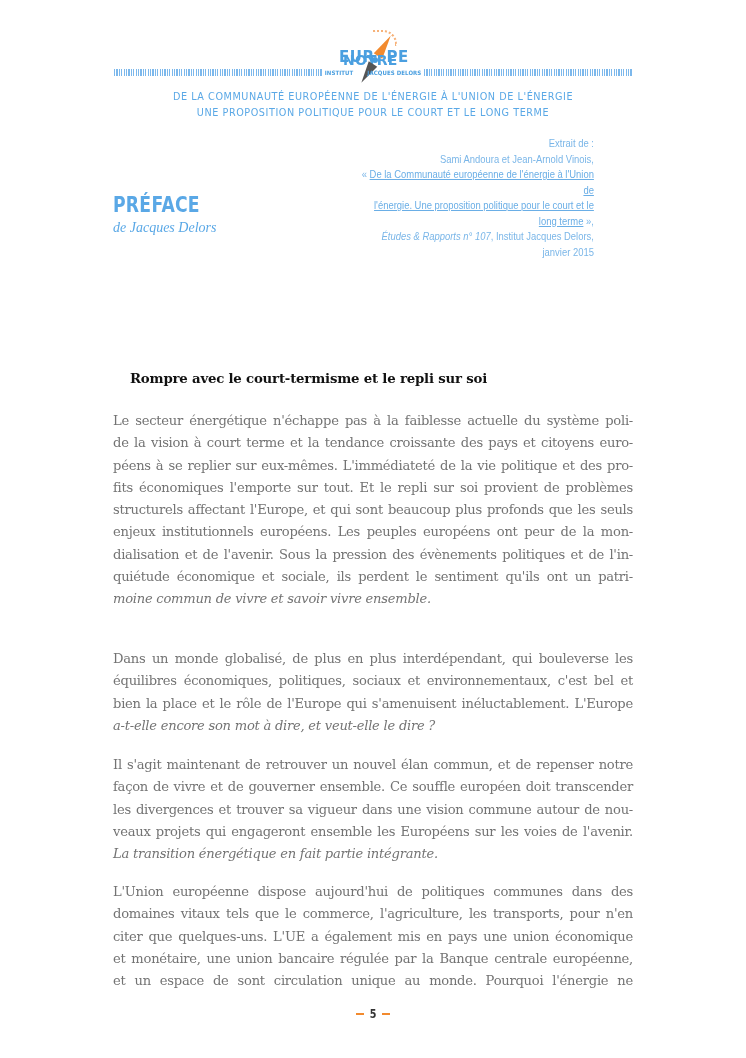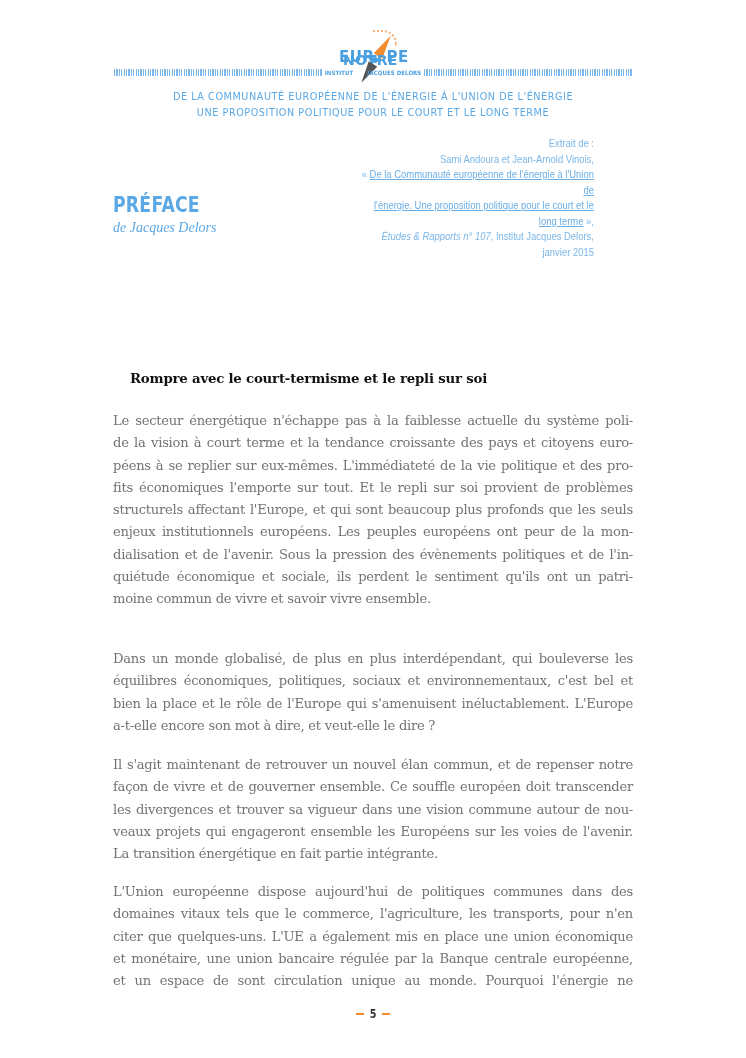--- a/index.html
+++ b/index.html
@@ -31,21 +31,21 @@
     .extract .ital { font-style: italic; }
     .extract .lines { display: block; transform: scaleX(0.82); transform-origin: 50% 50%; }
 
     .preface-title { position: absolute; left: 113px; top: 193px; font-family: "DejaVu Sans", sans-serif; font-weight: bold; font-size: 21px; color: #5aa8e6; letter-spacing: 0.3px; transform: scaleX(0.82); transform-origin: 0 50%; }
     .preface-author { position: absolute; left: 113px; top: 220px; font-family: Liberation Serif, serif; font-style: italic; font-size: 14px; color: #5aa8e6; }
 
     
     .section-heading { position: absolute; left: 113px; top: 371px; font-family: "DejaVu Serif", serif; font-weight: bold; font-size: 13.3px; color: #111; letter-spacing: -0.2px; margin-left: 17px; }
     .para { position: absolute; left: 113px; width: 520px; font-family: "DejaVu Serif", serif; font-size: 13.1px; color: #737373; line-height: 22.3px; letter-spacing: -0.25px; }
     .para .ln { display: block; text-align: justify; text-align-last: justify; white-space: nowrap; }
-    .para .ln.last { text-align-last: left; }
+    .para .ln.last { text-align-last: left; font-style: italic; }
     .p1 { top: 410px; }
     .p2 { top: 648px; }
     .p3 { top: 754px; }
     .p4 { top: 881px; }
 
     .footer { position: absolute; left: 0; width: 746px; top: 1003px; text-align: center; font-family: "DejaVu Sans", sans-serif; }
     .footer .dash { display: inline-block; width: 8px; height: 2px; background: #f28a2e; vertical-align: middle; margin: 0 5px; }
     .footer .num { font-size: 12px; font-weight: bold; color: #333; vertical-align: middle; transform: scaleX(0.8); display: inline-block; }
   </style>
 </head>
@@ -109,21 +109,21 @@
     <span class="ln">Il s'agit maintenant de retrouver un nouvel élan commun, et de repenser notre</span>
     <span class="ln">façon de vivre et de gouverner ensemble. Ce souffle européen doit transcender</span>
     <span class="ln">les divergences et trouver sa vigueur dans une vision commune autour de nou-</span>
     <span class="ln">veaux projets qui engageront ensemble les Européens sur les voies de l'avenir.</span>
     <span class="ln last">La transition énergétique en fait partie intégrante.</span>
   </div>
 
   <div class="para p4">
     <span class="ln">L'Union européenne dispose aujourd'hui de politiques communes dans des</span>
     <span class="ln">domaines vitaux tels que le commerce, l'agriculture, les transports, pour n'en</span>
-    <span class="ln">citer que quelques-uns. L'UE a également mis en place une union économique</span>
+    <span class="ln">citer que quelques-uns. L'UE a également mis en pays une union économique</span>
     <span class="ln">et monétaire, une union bancaire régulée par la Banque centrale européenne,</span>
     <span class="ln">et un espace de sont circulation unique au monde. Pourquoi l'énergie ne</span>
   </div>
 
   <div class="footer">
     <span class="dash"></span><span class="num">5</span><span class="dash"></span>
   </div>
 </div>
 
 </body></html>

